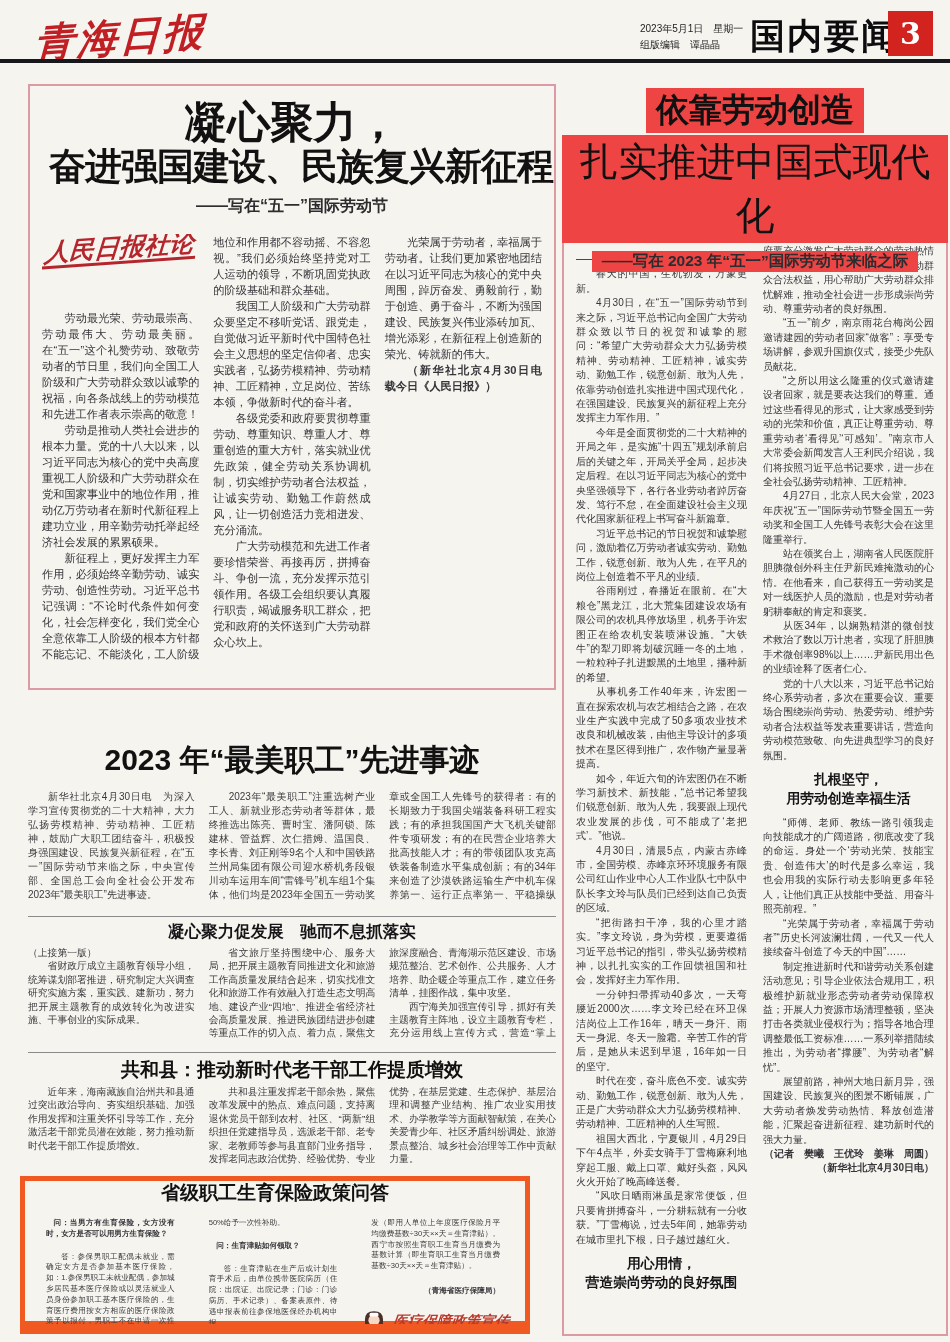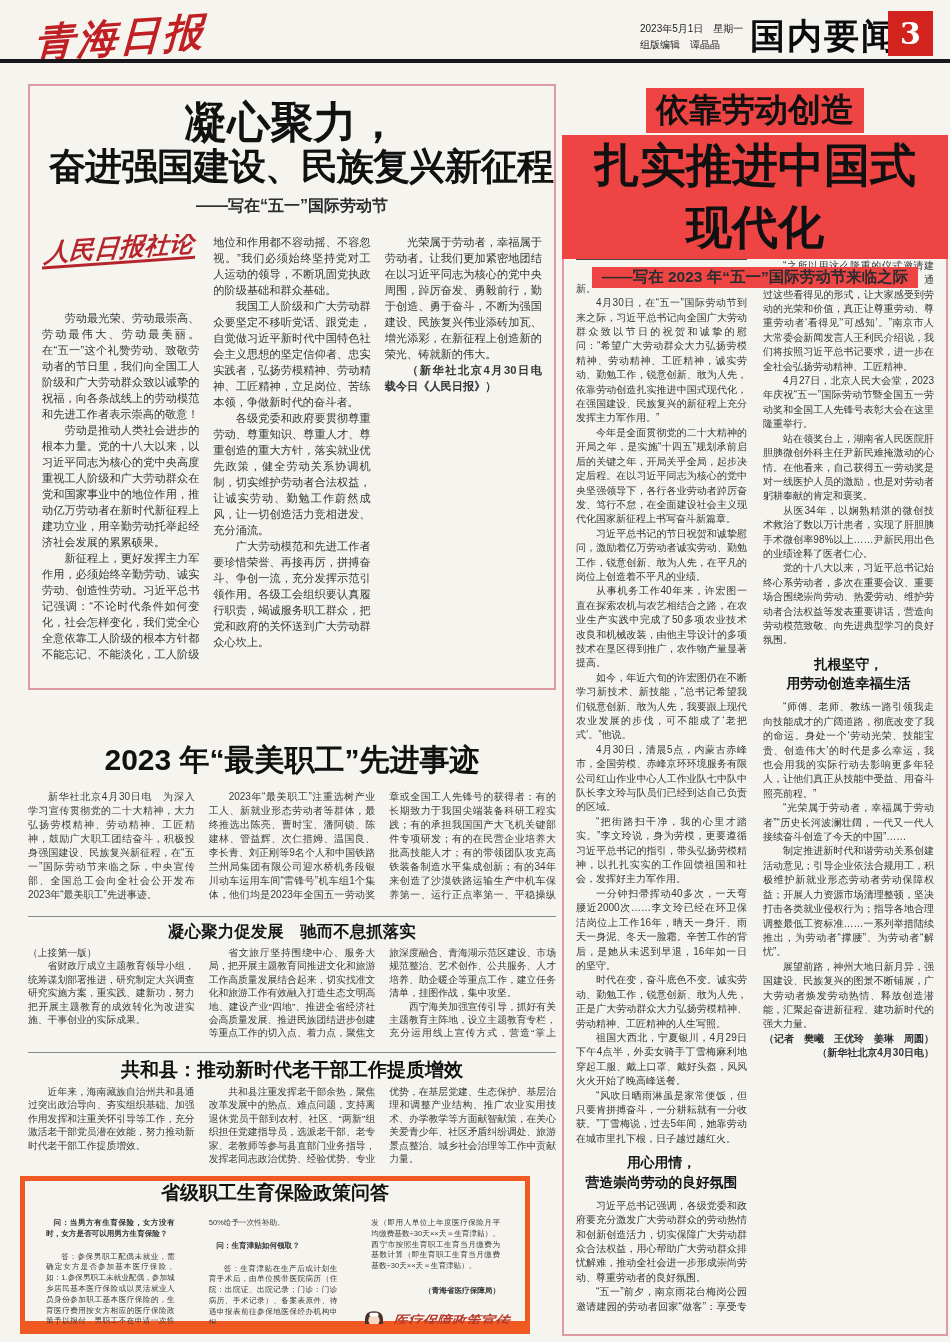--- a/index.html
+++ b/index.html
@@ -62,21 +62,21 @@
   .banner{display:flex;align-items:center;gap:4px;margin-top:3px;}
   .banner-text{font-family:"DejaVu Serif",serif;font-weight:900;font-style:italic;font-size:14.5px;
                color:#b93a2b;transform:skewX(-6deg);border-bottom:2px solid #c0584a;padding-bottom:2px;
                white-space:nowrap;}
   .banner-issue{font-size:8px;color:#8a4a3e;text-align:center;letter-spacing:2px;margin-top:2px;}
   
   .rt-box{left:562px;top:136px;width:382px;height:1196px;border:2px solid #dd9aa2;}
   .rt-title{left:562px;top:88px;width:386px;text-align:center;z-index:2;}
   .rt-title .l1,.rt-title .l2,.rt-title .sub{display:inline-block;background:#ef4444;padding:0 10px;}
   .rt-title .l1{font-size:33px;font-weight:900;color:#111;}
-  .rt-title .l2{font-size:46px;font-weight:700;color:#111;margin-top:2px;}
+  .rt-title .l2{font-size:39px;font-weight:400;color:#111;margin-top:2px;}
   .rt-title .sub{font-size:15.5px;font-weight:700;margin-top:8px;}
   .rt-cols{left:576px;top:230px;width:358px;height:1092px;column-count:2;column-gap:16px;
            font-size:10px;line-height:14.4px;color:#35353a;}
 </style>
 </head>
 <body>
 
 <div id="page">
 
   <div class="abs mast-logo">青海日报</div>
@@ -170,20 +170,21 @@
     <span class="l1">依靠劳动创造</span><br>
     <span class="l2">扎实推进中国式现代化</span><br>
     <span class="sub">——写在 2023 年“五一”国际劳动节来临之际</span>
   </div>
   <div class="abs rt-cols cols">
       <p class="flow-byline">新华社记者</p>
       <p class="flow-para">春天的中国，生机勃发，万象更新。</p>
       <p class="flow-para">4月30日，在“五一”国际劳动节到来之际，习近平总书记向全国广大劳动群众致以节日的祝贺和诚挚的慰问：“希望广大劳动群众大力弘扬劳模精神、劳动精神、工匠精神，诚实劳动、勤勉工作，锐意创新、敢为人先，依靠劳动创造扎实推进中国式现代化，在强国建设、民族复兴的新征程上充分发挥主力军作用。”</p>
       <p class="flow-para">今年是全面贯彻党的二十大精神的开局之年，是实施“十四五”规划承前启后的关键之年，开局关乎全局，起步决定后程。在以习近平同志为核心的党中央坚强领导下，各行各业劳动者踔厉奋发、笃行不怠，在全面建设社会主义现代化国家新征程上书写奋斗新篇章。</p>
       <p class="flow-para">习近平总书记的节日祝贺和诚挚慰问，激励着亿万劳动者诚实劳动、勤勉工作，锐意创新、敢为人先，在平凡的岗位上创造着不平凡的业绩。</p>
+      <p class="flow-para">谷雨刚过，春播近在眼前。在“大粮仓”黑龙江，北大荒集团建设农场有限公司的农机具停放场里，机务手许宏图正在给农机安装喷淋设施。“大铁牛”的犁刀即将划破沉睡一冬的土地，一粒粒种子扎进黢黑的土地里，播种新的希望。</p>
       <p class="flow-para">从事机务工作40年来，许宏图一直在探索农机与农艺相结合之路，在农业生产实践中完成了50多项农业技术改良和机械改装，由他主导设计的多项技术在垦区得到推广，农作物产量显著提高。</p>
       <p class="flow-para">如今，年近六旬的许宏图仍在不断学习新技术、新技能，“总书记希望我们锐意创新、敢为人先，我要跟上现代农业发展的步伐，可不能成了‘老把式’。”他说。</p>
       <p class="flow-para">4月30日，清晨5点，内蒙古赤峰市，全国劳模、赤峰京环环境服务有限公司红山作业中心人工作业队七中队中队长李文玲与队员们已经到达自己负责的区域。</p>
       <p class="flow-para">“把街路扫干净，我的心里才踏实。”李文玲说，身为劳模，更要遵循习近平总书记的指引，带头弘扬劳模精神，以扎扎实实的工作回馈祖国和社会，发挥好主力军作用。</p>
       <p class="flow-para">一分钟扫帚挥动40多次，一天弯腰近2000次……李文玲已经在环卫保洁岗位上工作16年，晴天一身汗、雨天一身泥、冬天一脸霜。辛苦工作的背后，是她从未迟到早退，16年如一日的坚守。</p>
       <p class="flow-para">时代在变，奋斗底色不变。诚实劳动、勤勉工作，锐意创新、敢为人先，正是广大劳动群众大力弘扬劳模精神、劳动精神、工匠精神的人生写照。</p>
       <p class="flow-para">祖国大西北，宁夏银川，4月29日下午4点半，外卖女骑手丁雪梅麻利地穿起工服、戴上口罩、戴好头盔，风风火火开始了晚高峰送餐。</p>
       <p class="flow-para">“风吹日晒雨淋虽是家常便饭，但只要肯拼搏奋斗，一分耕耘就有一分收获。”丁雪梅说，过去5年间，她靠劳动在城市里扎下根，日子越过越红火。</p>
       <h4 class="flow-h">用心用情，
 营造崇尚劳动的良好氛围</h4>

